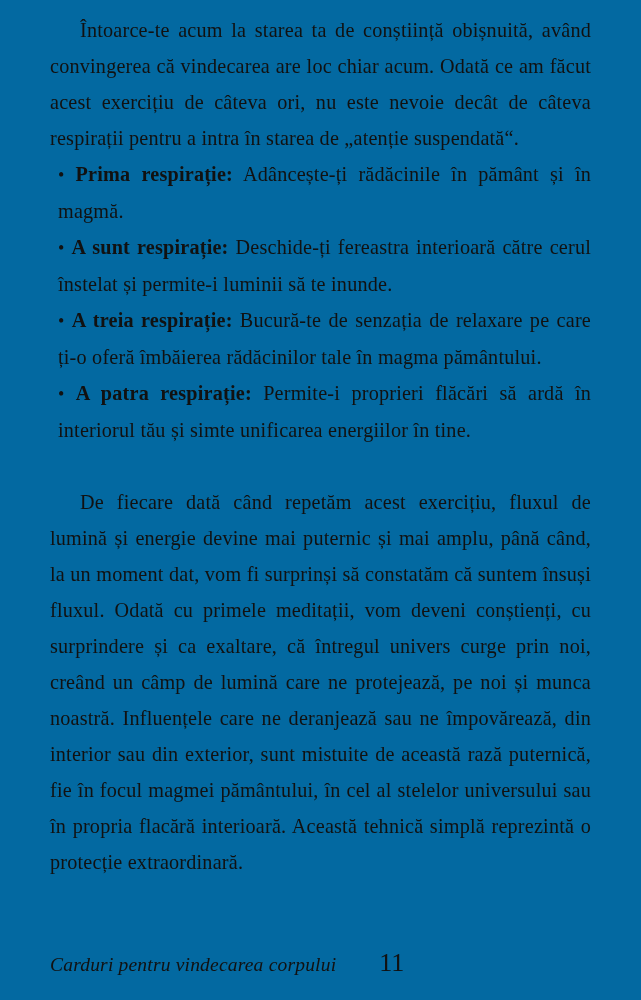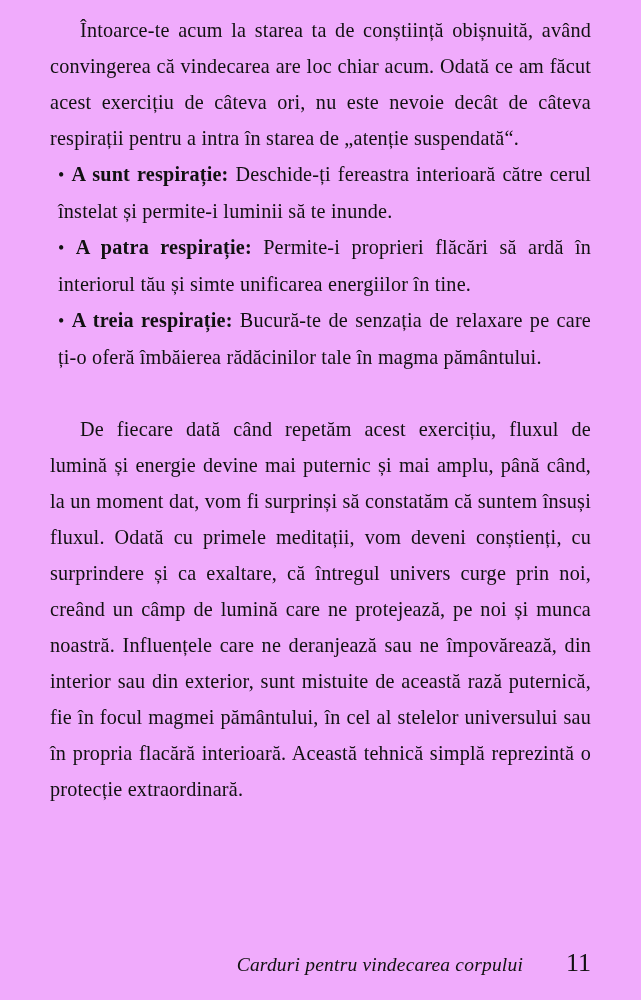--- a/index.html
+++ b/index.html
@@ -6,21 +6,21 @@
   html, body {
     margin: 0;
     padding: 0;
     background: #ffffff;
   }
 
   .page {
     position: relative;
     width: 641px;
     height: 1000px;
-    background: #f0abfc;
+    background: #0369a1;
     overflow: hidden;
     font-family: "Liberation Serif", "DejaVu Serif", serif;
     color: #111111;
     -webkit-font-smoothing: antialiased;
   }
 
   .text-column {
     position: absolute;
     left: 50px;
     top: 12px;
@@ -65,21 +65,21 @@
   .para-gap {
     height: 36px;
   }
 
   .footer {
     position: absolute;
     left: 50px;
     right: 50px;
     bottom: 22px;
     display: flex;
-    justify-content: flex-end;
+    justify-content: flex-start;
     align-items: baseline;
   }
 
   .footer-title {
     font-style: italic;
     font-size: 19.5px;
     line-height: 26px;
     letter-spacing: 0.01em;
     white-space: nowrap;
   }
@@ -96,26 +96,27 @@
 <body>
 
 <div class="page">
 
   <div class="text-column">
 
     <p class="body-para">Întoarce-te acum la starea ta de conștiință obișnuită, având convingerea că vindecarea are loc chiar acum. Odată ce am făcut acest exercițiu de câteva ori, nu este nevoie decât de câteva respirații pentru a intra în starea de „atenție suspendată“.</p>
 
     <ul class="bullet-list">
 
+      <li><span class="bullet-glyph">•</span> <span class="lead-in">Prima respirație:</span><span> Adâncește-ți rădăcinile în pământ și în magmă.</span></li>
 
       <li><span class="bullet-glyph">•</span> <span class="lead-in">A sunt respirație:</span><span> Deschide-ți fereastra interioară către cerul înstelat și permite-i luminii să te inunde.</span></li>
 
+      <li><span class="bullet-glyph">•</span> <span class="lead-in">A treia respirație:</span><span> Bucură-te de senzația de relaxare pe care ți-o oferă îmbăierea rădăcinilor tale în magma pământului.</span></li>
+
       <li><span class="bullet-glyph">•</span> <span class="lead-in">A patra respirație:</span><span> Permite-i proprieri flăcări să ardă în interiorul tău și simte unificarea energiilor în tine.</span></li>
-
-      <li><span class="bullet-glyph">•</span> <span class="lead-in">A treia respirație:</span><span> Bucură-te de senzația de relaxare pe care ți-o oferă îmbăierea rădăcinilor tale în magma pământului.</span></li>
 
     </ul>
 
     <div class="para-gap"></div>
 
     <p class="body-para">De fiecare dată când repetăm acest exercițiu, fluxul de lumină și energie devine mai puternic și mai amplu, până când, la un moment dat, vom fi surprinși să constatăm că suntem însuși fluxul. Odată cu primele meditații, vom deveni conștienți, cu surprindere și ca exaltare, că întregul univers curge prin noi, creând un câmp de lumină care ne protejează, pe noi și munca noastră. Influențele care ne deranjează sau ne împovărează, din interior sau din exterior, sunt mistuite de această rază puternică, fie în focul magmei pământului, în cel al stelelor universului sau în propria flacără interioară. Această tehnică simplă reprezintă o protecție extraordinară.</p>
 
   </div>
 
   <div class="footer">

